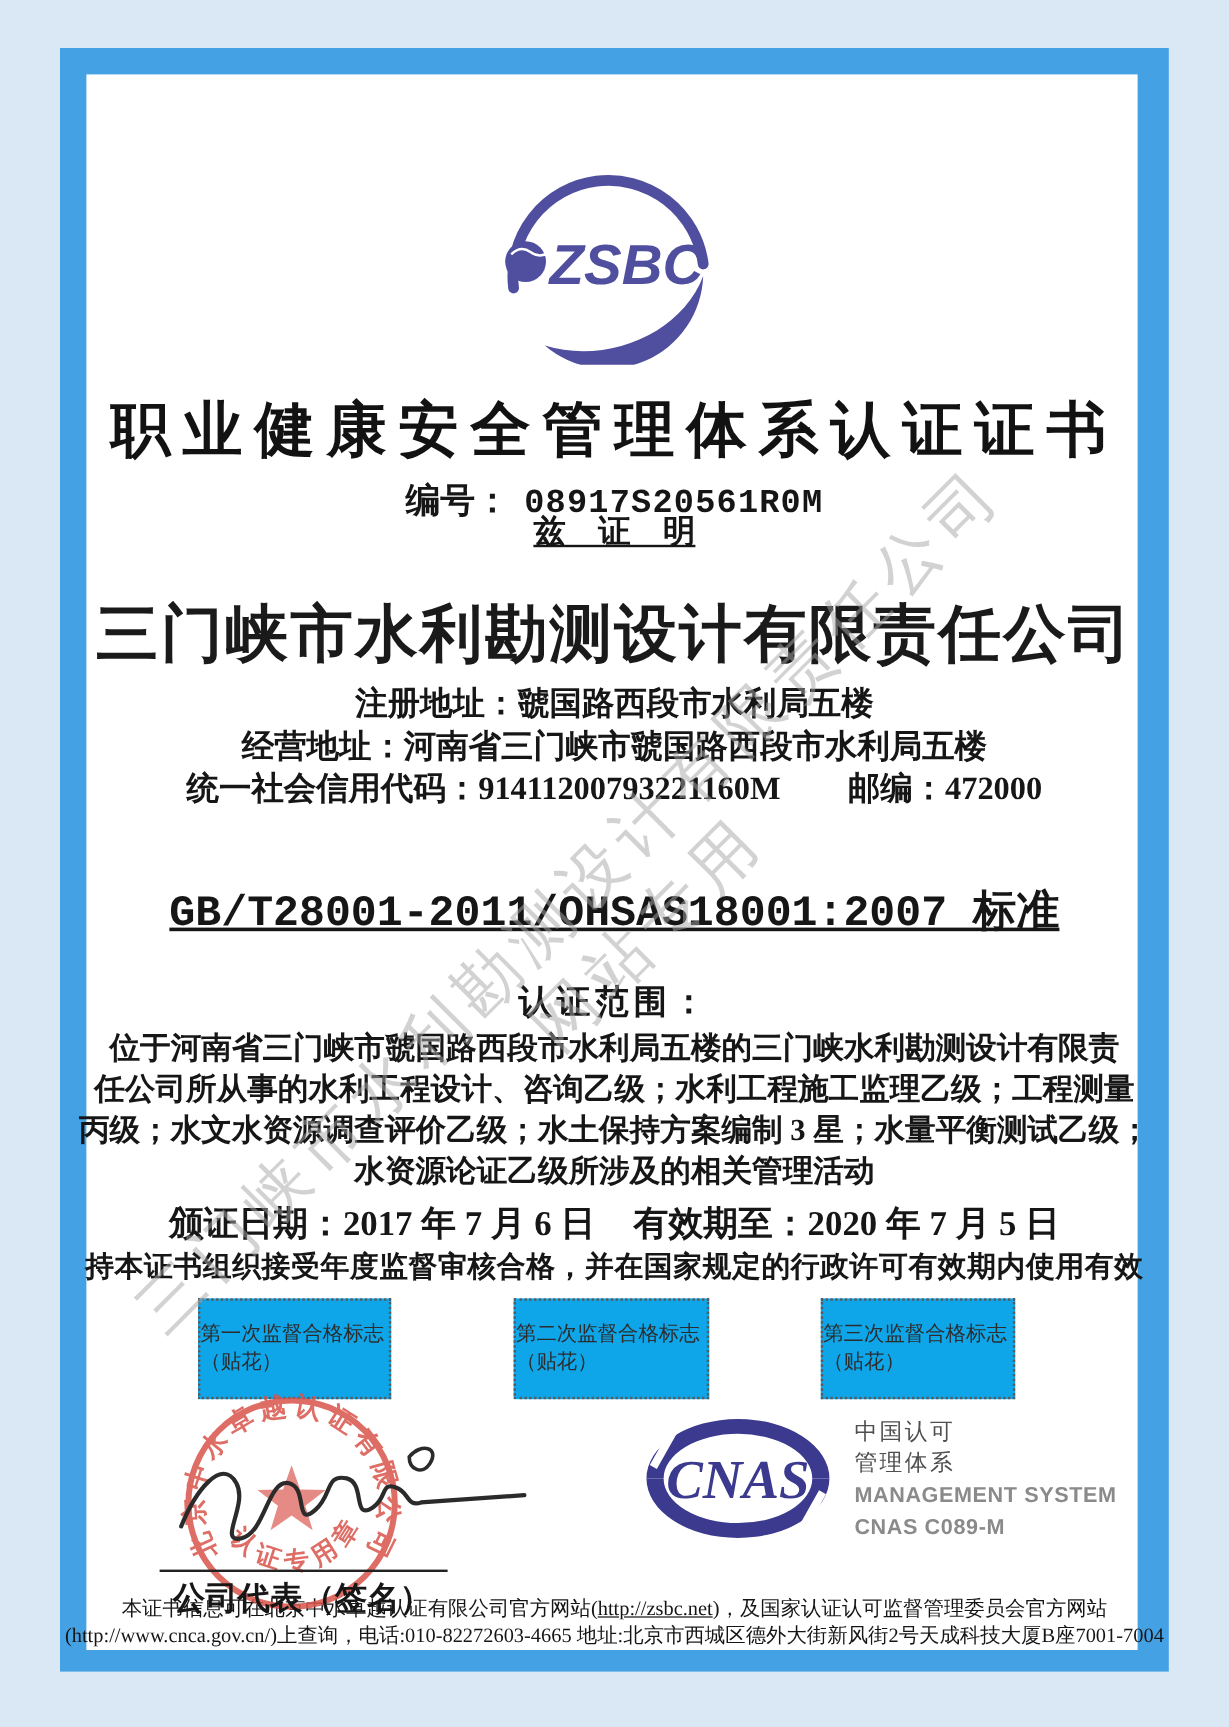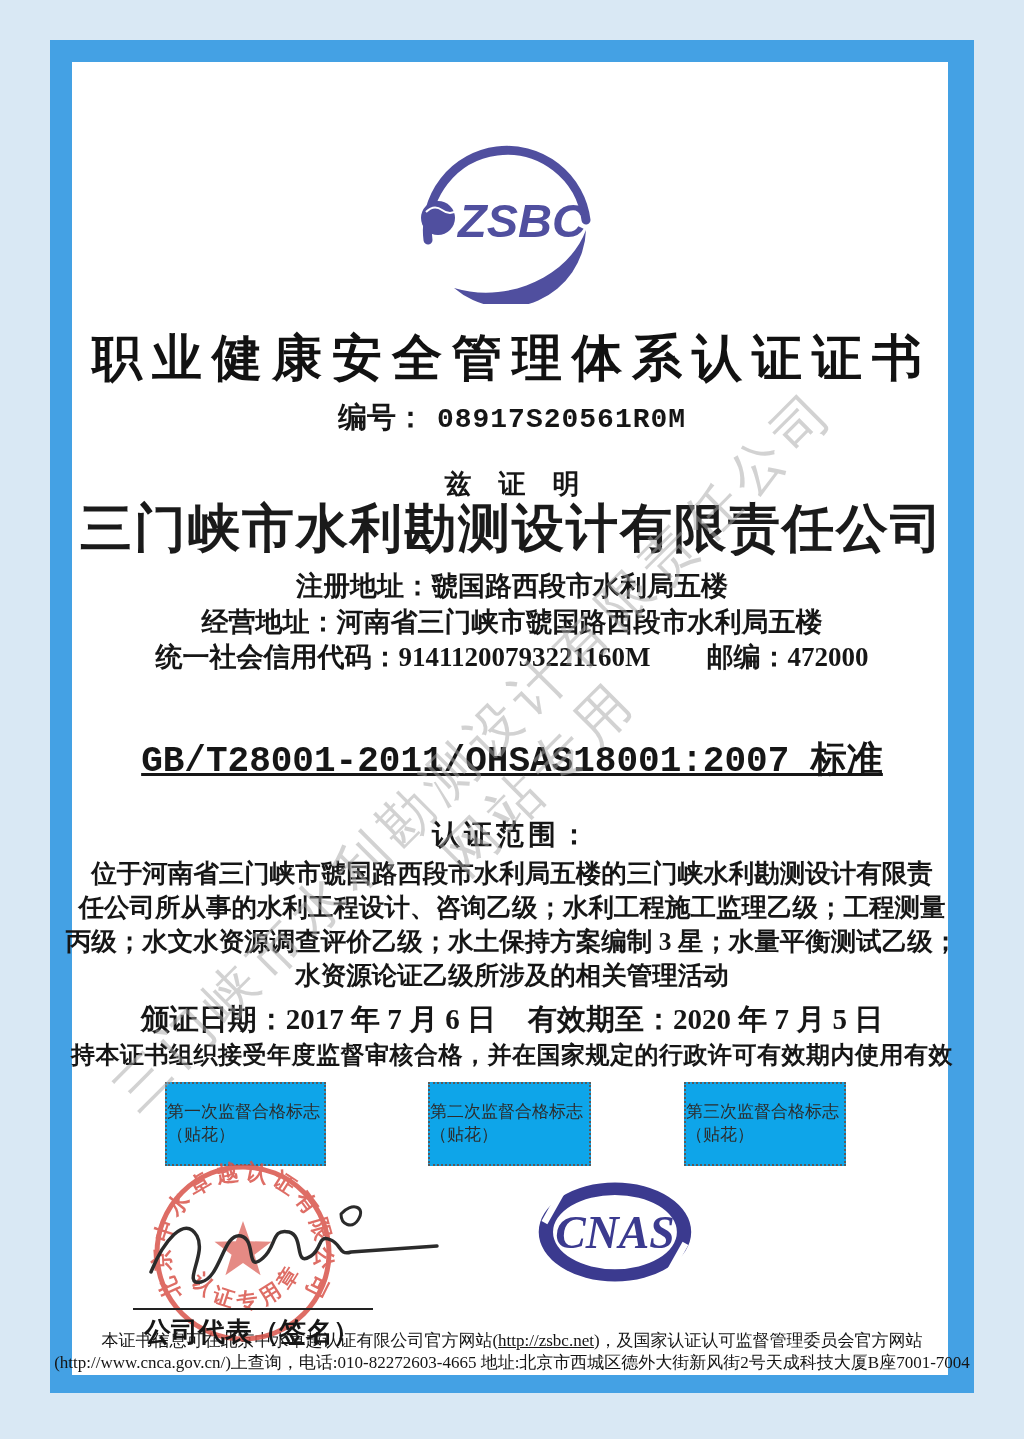--- a/index.html
+++ b/index.html
@@ -8,21 +8,21 @@
   .frame{position:absolute;left:50px;top:40px;width:924px;height:1353px;background:#44a1e4;}
   .inner{position:absolute;left:72px;top:62px;width:876px;height:1313px;background:#ffffff;}
   .abs{position:absolute;}
   .ctr{left:0;width:1024px;text-align:center;}
   .z2{z-index:2;}
   .logo-zsbc{left:418px;top:142px;z-index:2;}
   .title{top:325px;font-family:"Liberation Sans","DejaVu Sans",sans-serif;
          font-weight:bold;font-size:50px;letter-spacing:10px;color:#121212;white-space:nowrap;}
   .certno{top:398px;font-size:29px;font-weight:bold;}
   .certno .num{font-family:"Liberation Mono","DejaVu Sans Mono",monospace;font-size:28px;letter-spacing:1px;margin-left:12px;}
-  .certify{top:466px;font-size:27px;font-weight:bold;}
+  .certify{top:425px;font-size:27px;font-weight:bold;text-decoration:underline;}
   .company{top:494px;font-size:52px;font-weight:bold;letter-spacing:2px;white-space:nowrap;color:#1a1a1a;}
   .addr1{top:568px;font-size:27px;font-weight:bold;}
   .addr2{top:604px;font-size:27px;font-weight:bold;}
   .codeline{top:639px;font-size:27px;font-weight:bold;}
   .codeline .postal{margin-left:56px;}
   .conform{top:695px;font-size:28px;font-weight:bold;letter-spacing:5px;}
   .standard{top:735px;font-size:36px;font-weight:bold;
             font-family:"Liberation Mono","DejaVu Sans Mono",monospace;letter-spacing:0px;text-decoration:underline;}
   .scopelabel{top:816px;font-size:28px;font-weight:bold;letter-spacing:4px;}
   .scope{top:857px;font-size:25.5px;line-height:34px;font-weight:bold;}
@@ -125,20 +125,26 @@
   <div class="abs sigline"></div>
   <div class="abs siglabel">公司代表（签名）</div>
 
   <svg class="abs cnas-logo" width="162" height="114" viewBox="0 0 170 118">
     <path d="M 6 58 A 80 52 0 0 1 166 58 L 151 58 A 65 39 0 0 0 21 58 Z" fill="#3b3a8f"></path>
     <path d="M 6 58 A 80 52 0 0 0 166 58 L 151 58 A 65 39 0 0 1 21 58 Z" fill="#3b3a8f"></path>
     <line x1="30" y1="16" x2="12" y2="48" stroke="#ffffff" stroke-width="7"></line>
     <line x1="160" y1="70" x2="142" y2="102" stroke="#ffffff" stroke-width="7"></line>
     <text x="86" y="75" text-anchor="middle" font-family="Liberation Serif, serif" font-style="italic" font-weight="bold" font-size="48" fill="#3b3a8f">CNAS</text>
   </svg>
+  <div class="abs cnastext">
+    <div class="c-cn">中国认可</div>
+    <div class="c-cn">管理体系</div>
+    <div class="c-en">MANAGEMENT SYSTEM</div>
+    <div class="c-en">CNAS C089-M</div>
+  </div>
 
   <div class="abs ctr footer1 z2">
     <span>本证书信息可在北京中水卓越认证有限公司官方网站(</span><span class="lnk">http://zsbc.net</span><span>)，及国家认证认可监督管理委员会官方网站</span>
   </div>
   <div class="abs ctr footer2 z2">(http://www.cnca.gov.cn/)上查询，电话:010-82272603-4665 地址:北京市西城区德外大街新风街2号天成科技大厦B座7001-7004</div>
 
   <div class="wm wm1">三门峡市水利勘测设计有限责任公司</div>
   <div class="wm wm2">网站专用</div>
 </div>
 

